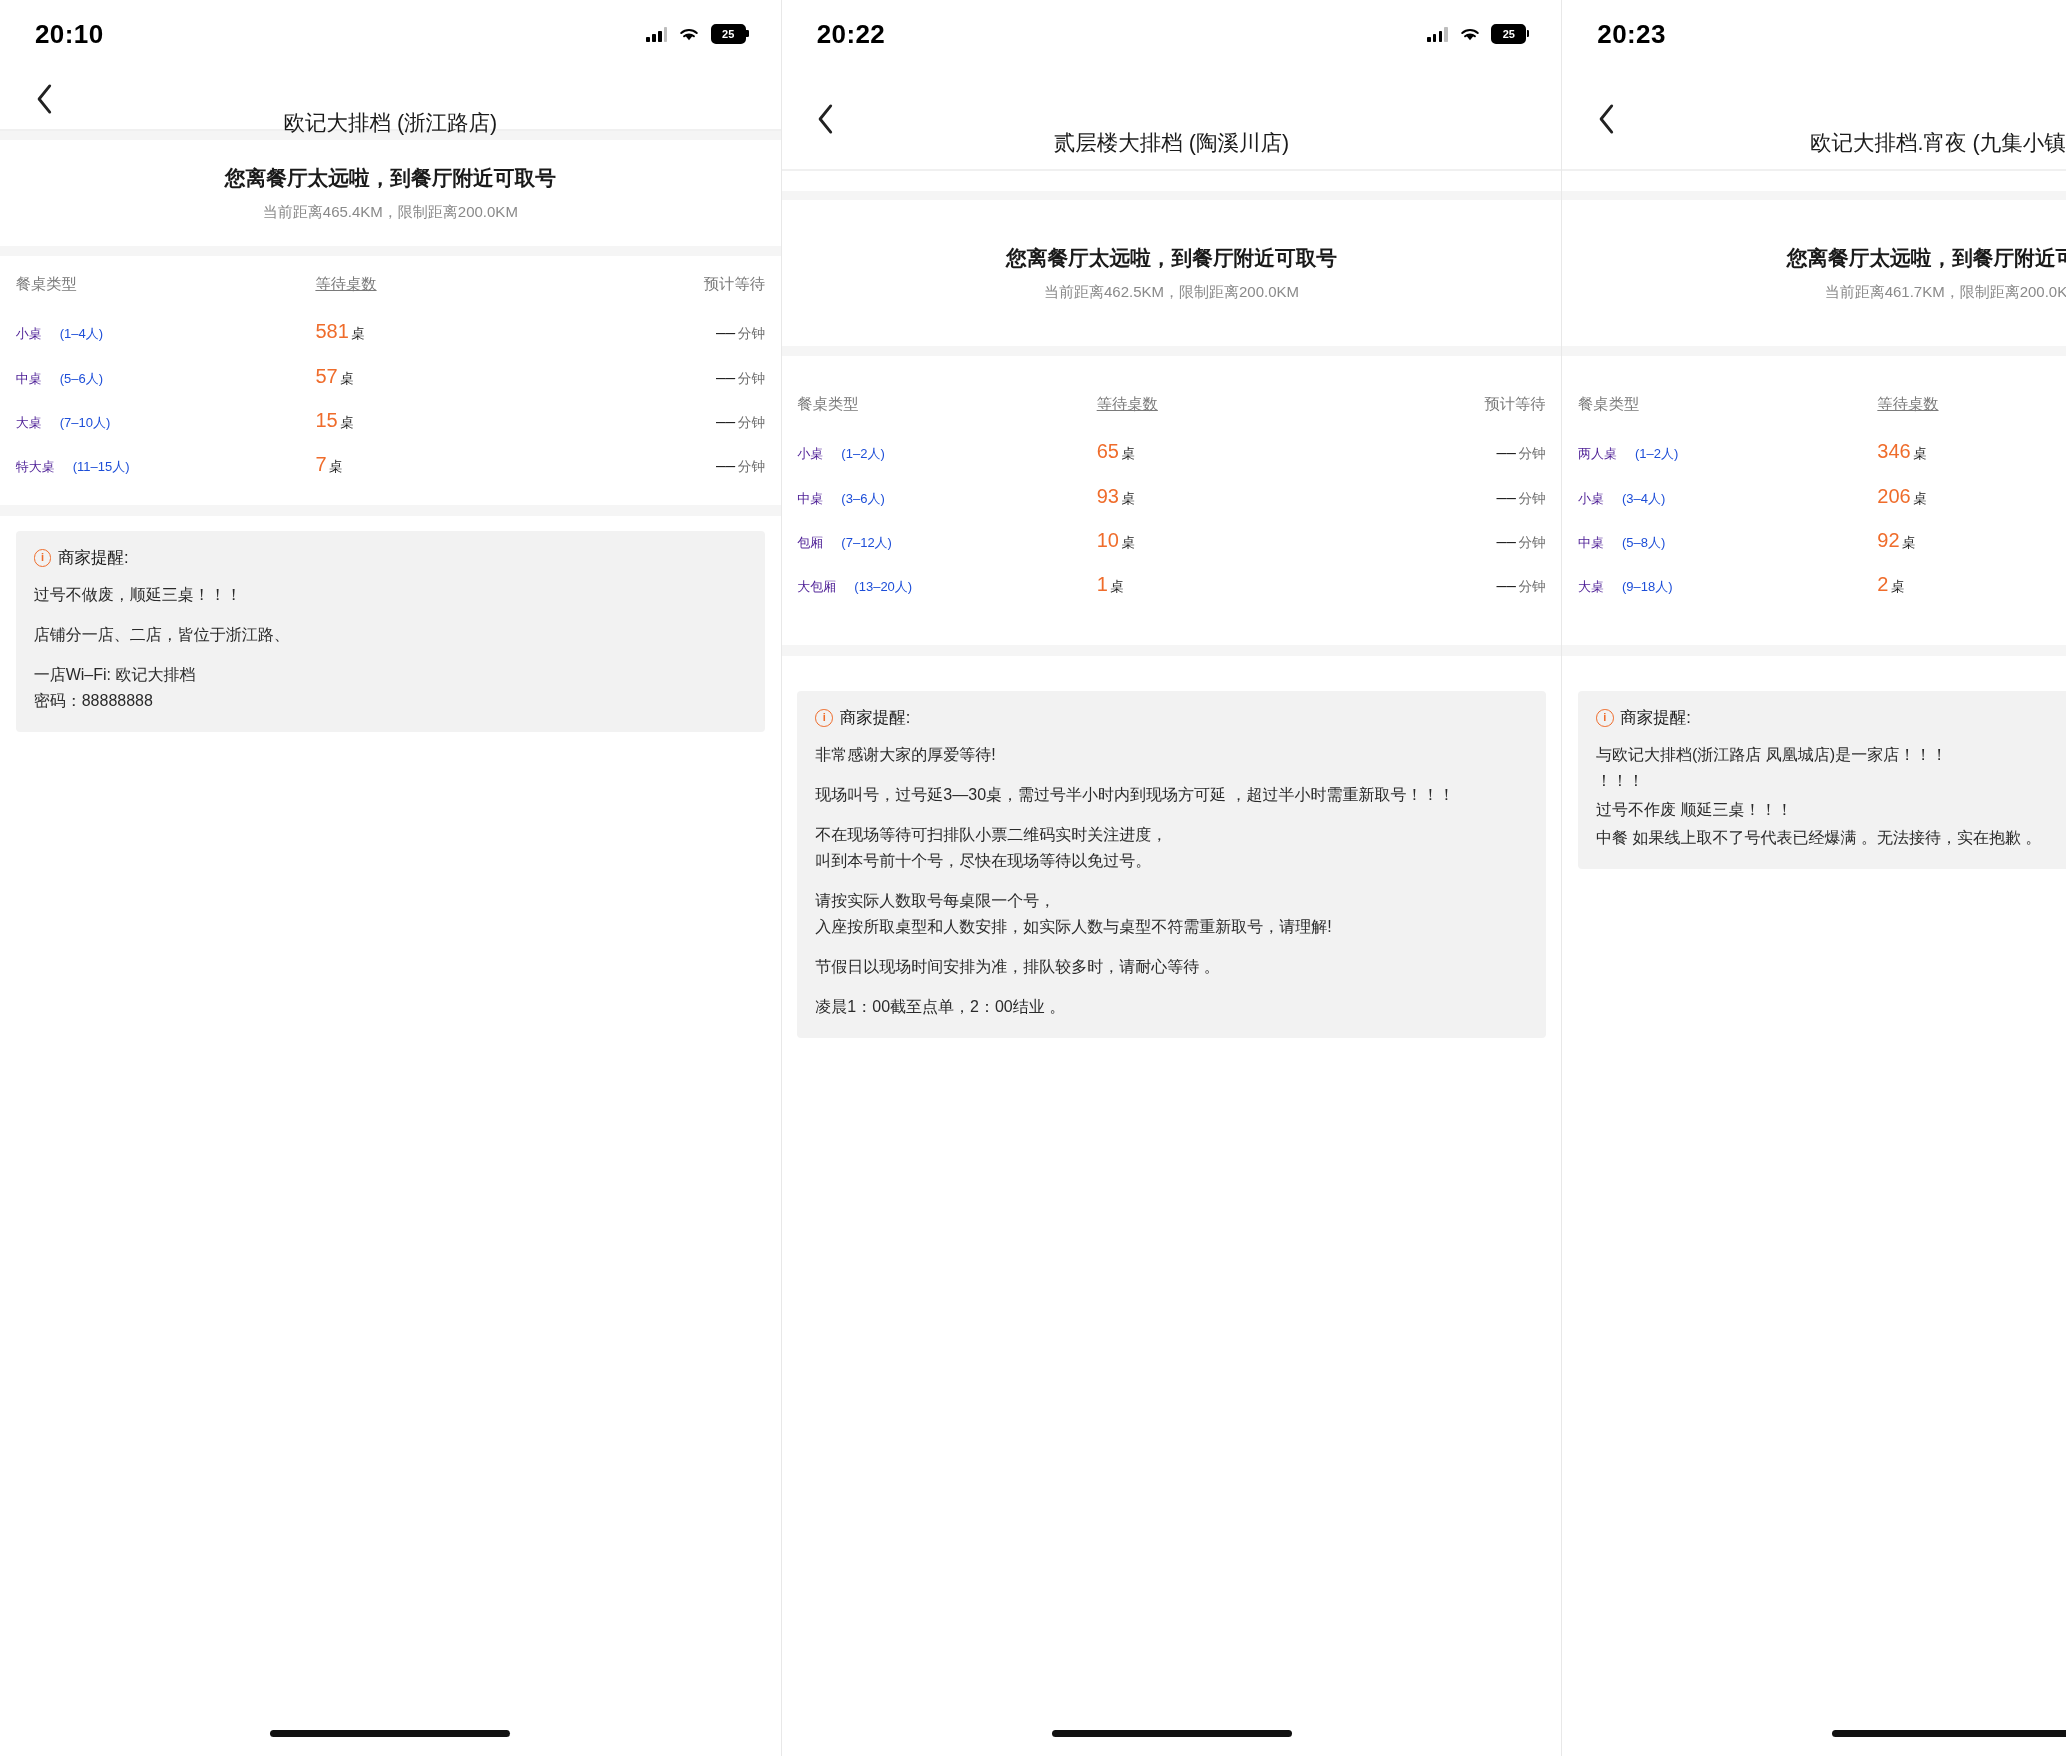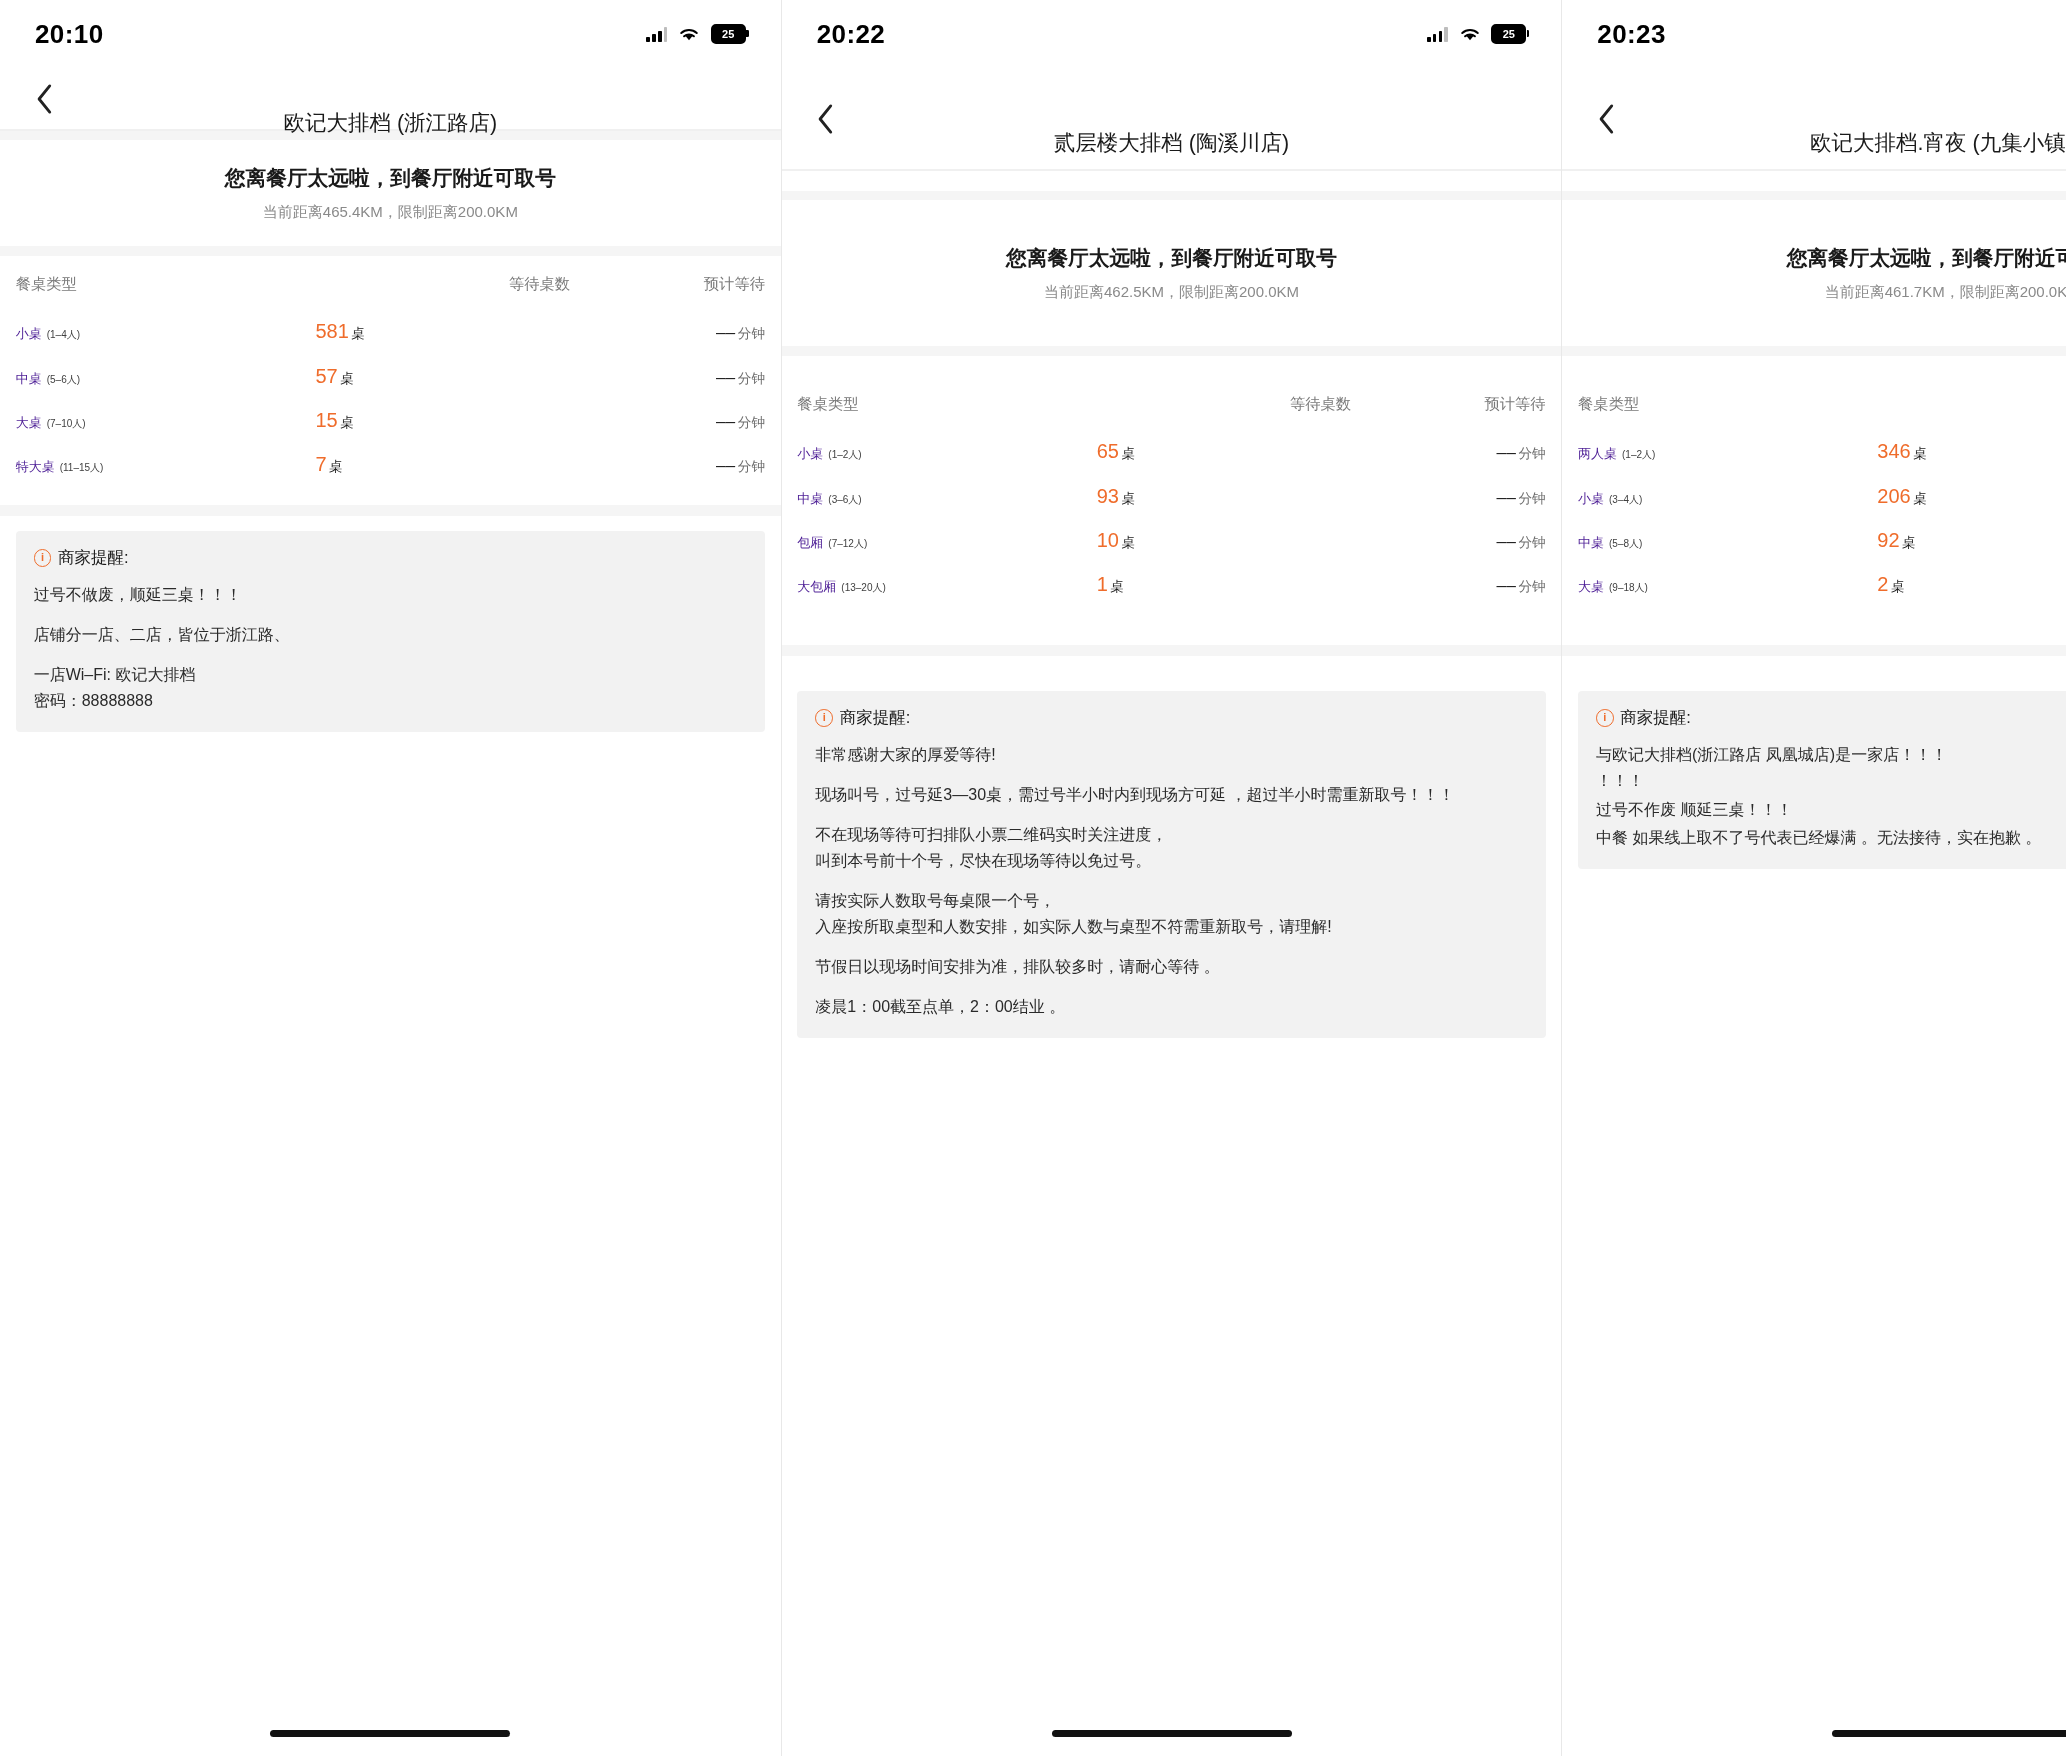--- a/index.html
+++ b/index.html
@@ -181,41 +181,41 @@
   .table-head {
     display: flex;
     align-items: center;
     padding: 18px 0 14px 0;
   }
   .table-head .col {
     font-size: 15.3px;
     color: #7a7a7a;
   }
   .col-type   { flex: 0 0 40%; text-align: left; }
-  .col-count  { flex: 0 0 34%; text-align: right; }
+  .col-count  { flex: 0 0 34%; text-align: left; text-decoration: underline; }
   .col-wait   { flex: 0 0 26%; text-align: right; }
 
   .table-row {
     display: flex;
     align-items: baseline;
     padding: 10.7px 0 10.7px 0;
   }
   .cell-type {
     flex: 0 0 40%;
     text-align: left;
     white-space: nowrap;
   }
   .cell-type .t-name {
     font-size: 13px;
     color: #4c1d95;
   }
   .cell-type .t-range {
-    font-size: 10px;
-    color: #404040;
-    margin-left: 5px;
+    font-size: 13px;
+    color: #1d4ed8;
+    margin-left: 18px;
   }
   .cell-count {
     flex: 0 0 34%;
     text-align: left;
     white-space: nowrap;
   }
   .cell-count .c-num {
     font-size: 20px;
     color: #ef6c2b;
   }

